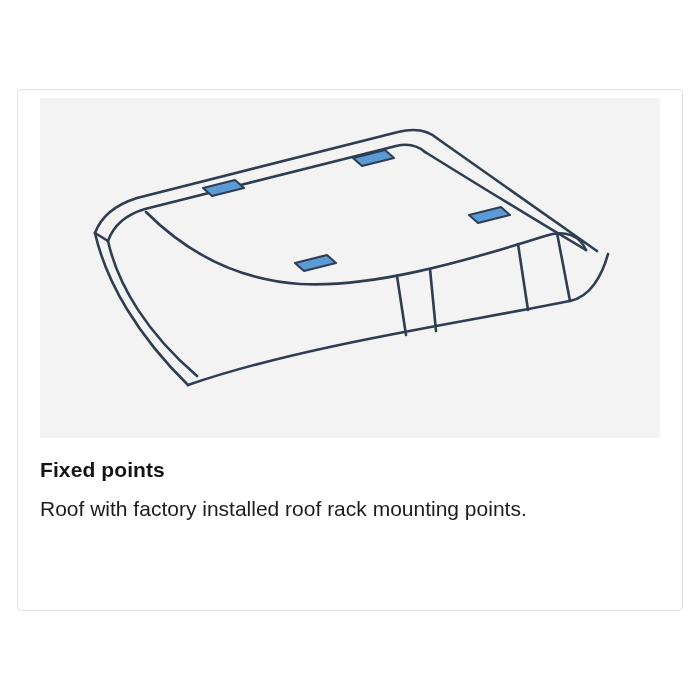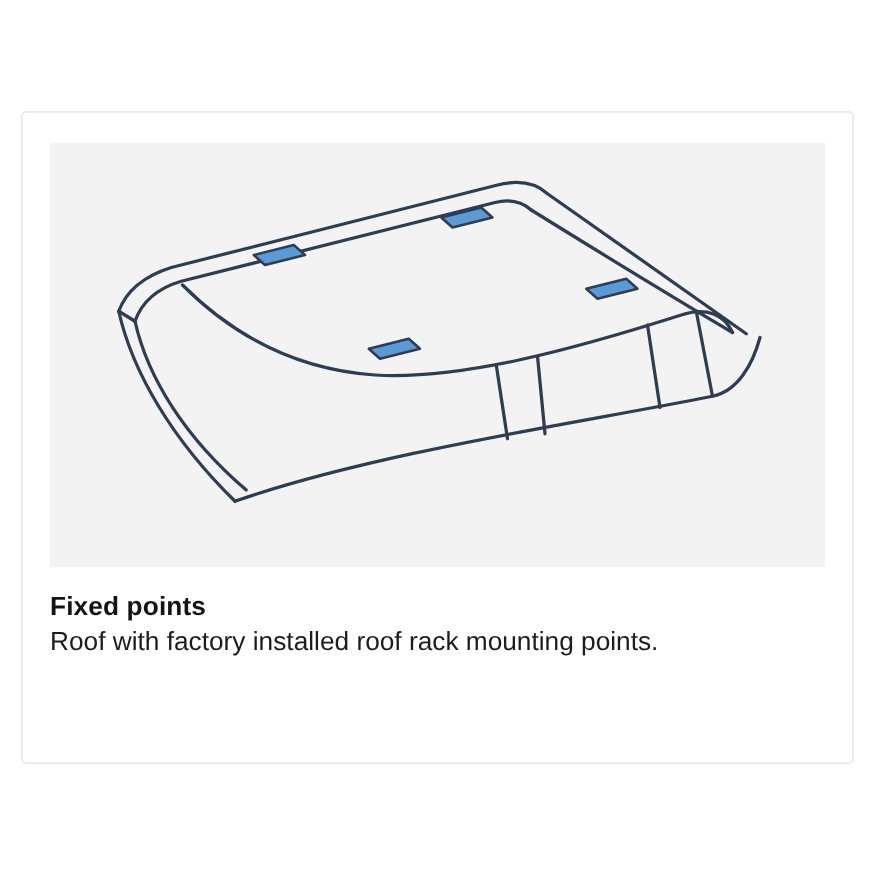--- a/index.html
+++ b/index.html
@@ -10,34 +10,35 @@
     position:relative;
     overflow:hidden;
   }
   .card {
     position:absolute;
     left:17px; top:89px;
     width:666px; height:522px;
     background:#ffffff;
     border:1px solid #e1e1e1;
     border-radius:4px;
-    padding:24px 22px;
+    padding:8px 22px;
   }
   .figure {
     width:620px; height:340px;
   }
   .figure svg { display:block; width:100%; height:100%; }
   .title {
     margin-top:20px;
     font-size:21px;
     font-weight:600;
     color:#141414;
     letter-spacing:0.1px;
   }
   .desc {
+    margin-top:11px;
     font-size:21px;
     font-weight:400;
     line-height:31px;
     color:#1c1c1c;
     max-width:565px;
   }
 </style>
 </head>
 <body>
 

